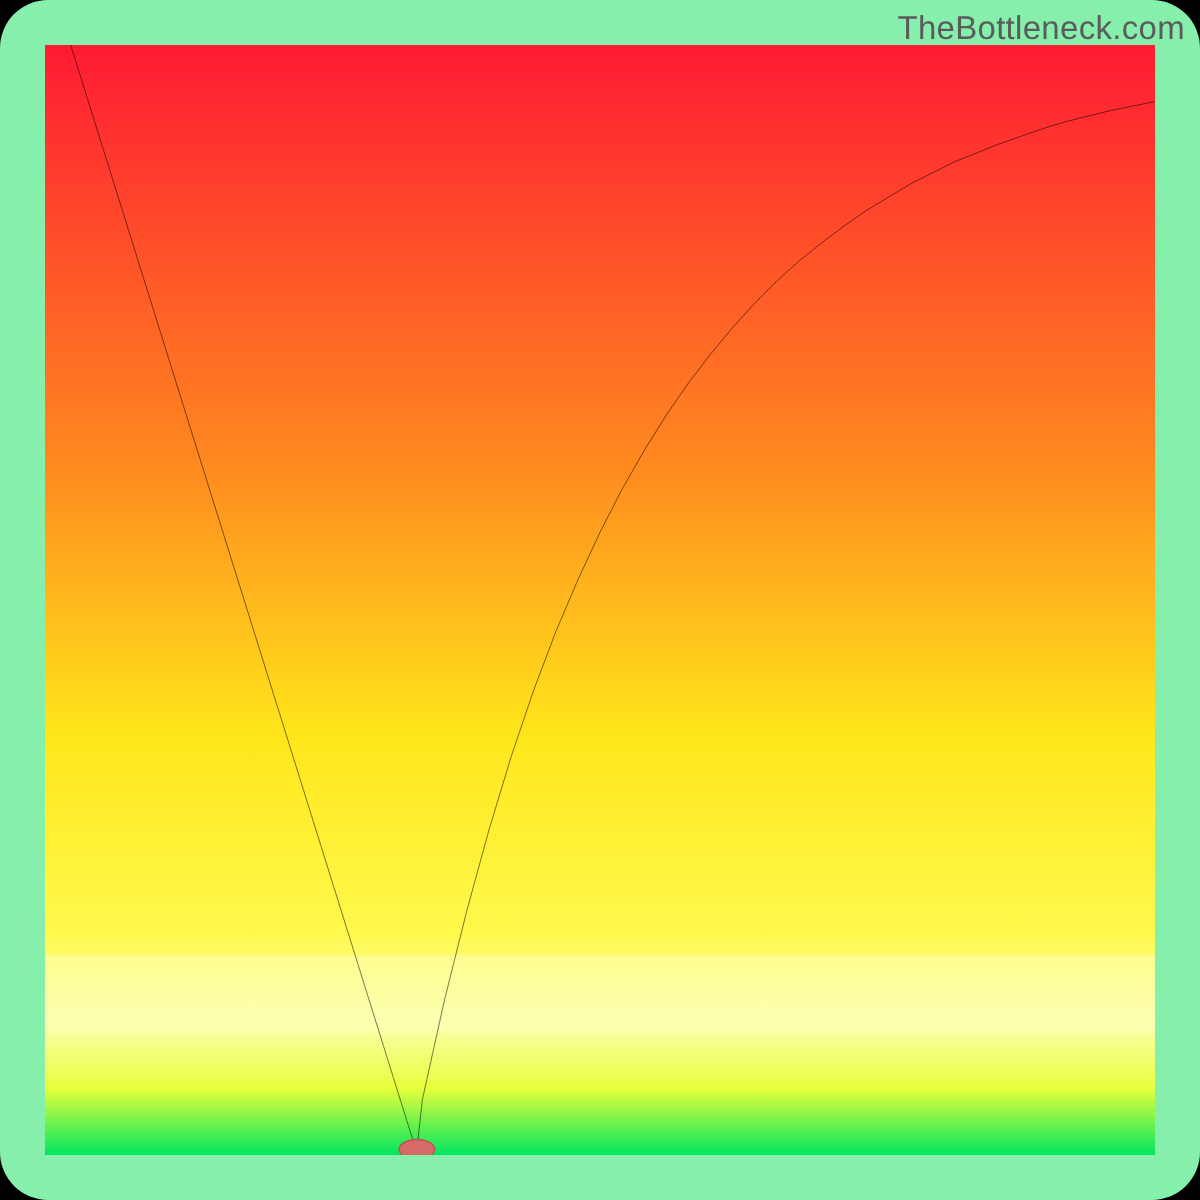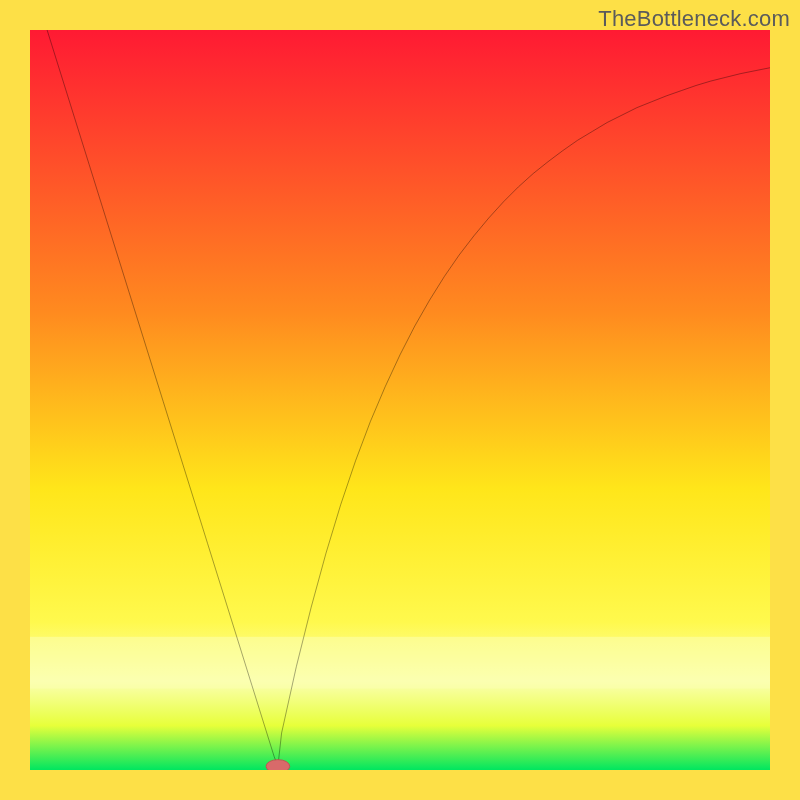--- a/index.html
+++ b/index.html
@@ -8,21 +8,22 @@
     width: 800px;
     height: 800px;
     background: #000;
     font-family: Arial, Helvetica, sans-serif;
     overflow: hidden;
   }
   .frame {
     position: absolute;
     left: 0; top: 0;
     width: 800px; height: 800px;
-    background: #fde047;
+    background: #86efac;
+    border-radius: 32px;
   }
   .plot {
     position: absolute;
     left: 30px;
     top: 30px;
     width: 740px;
     height: 740px;
     overflow: hidden;
   }
   .plot svg {

